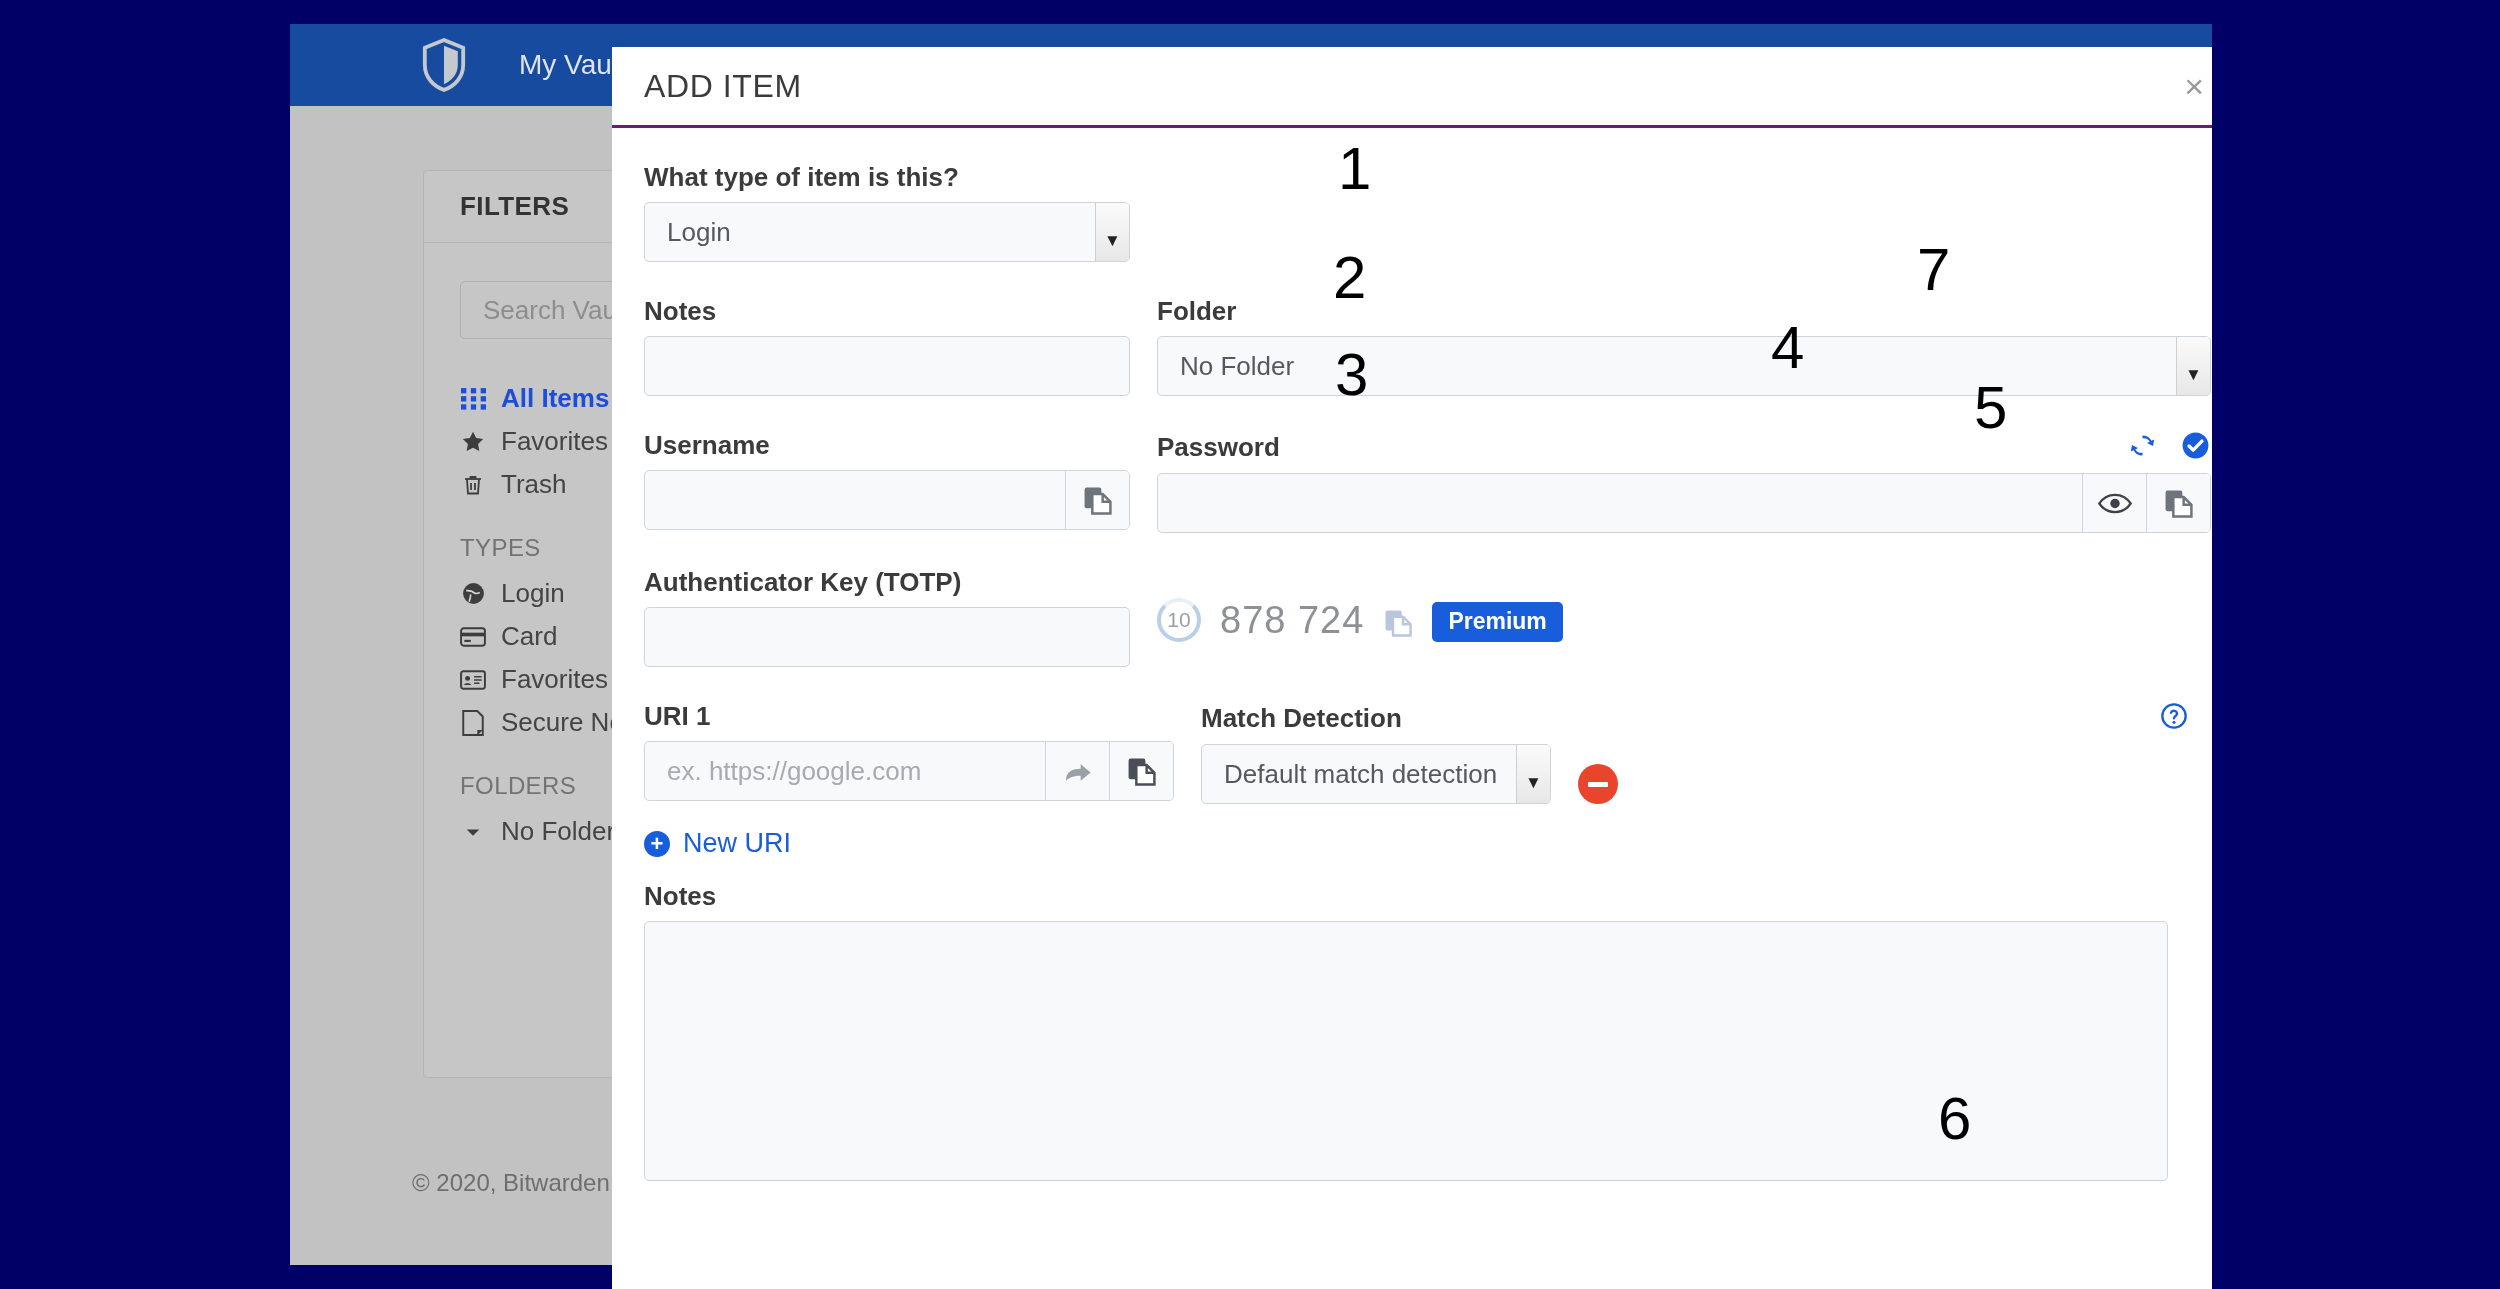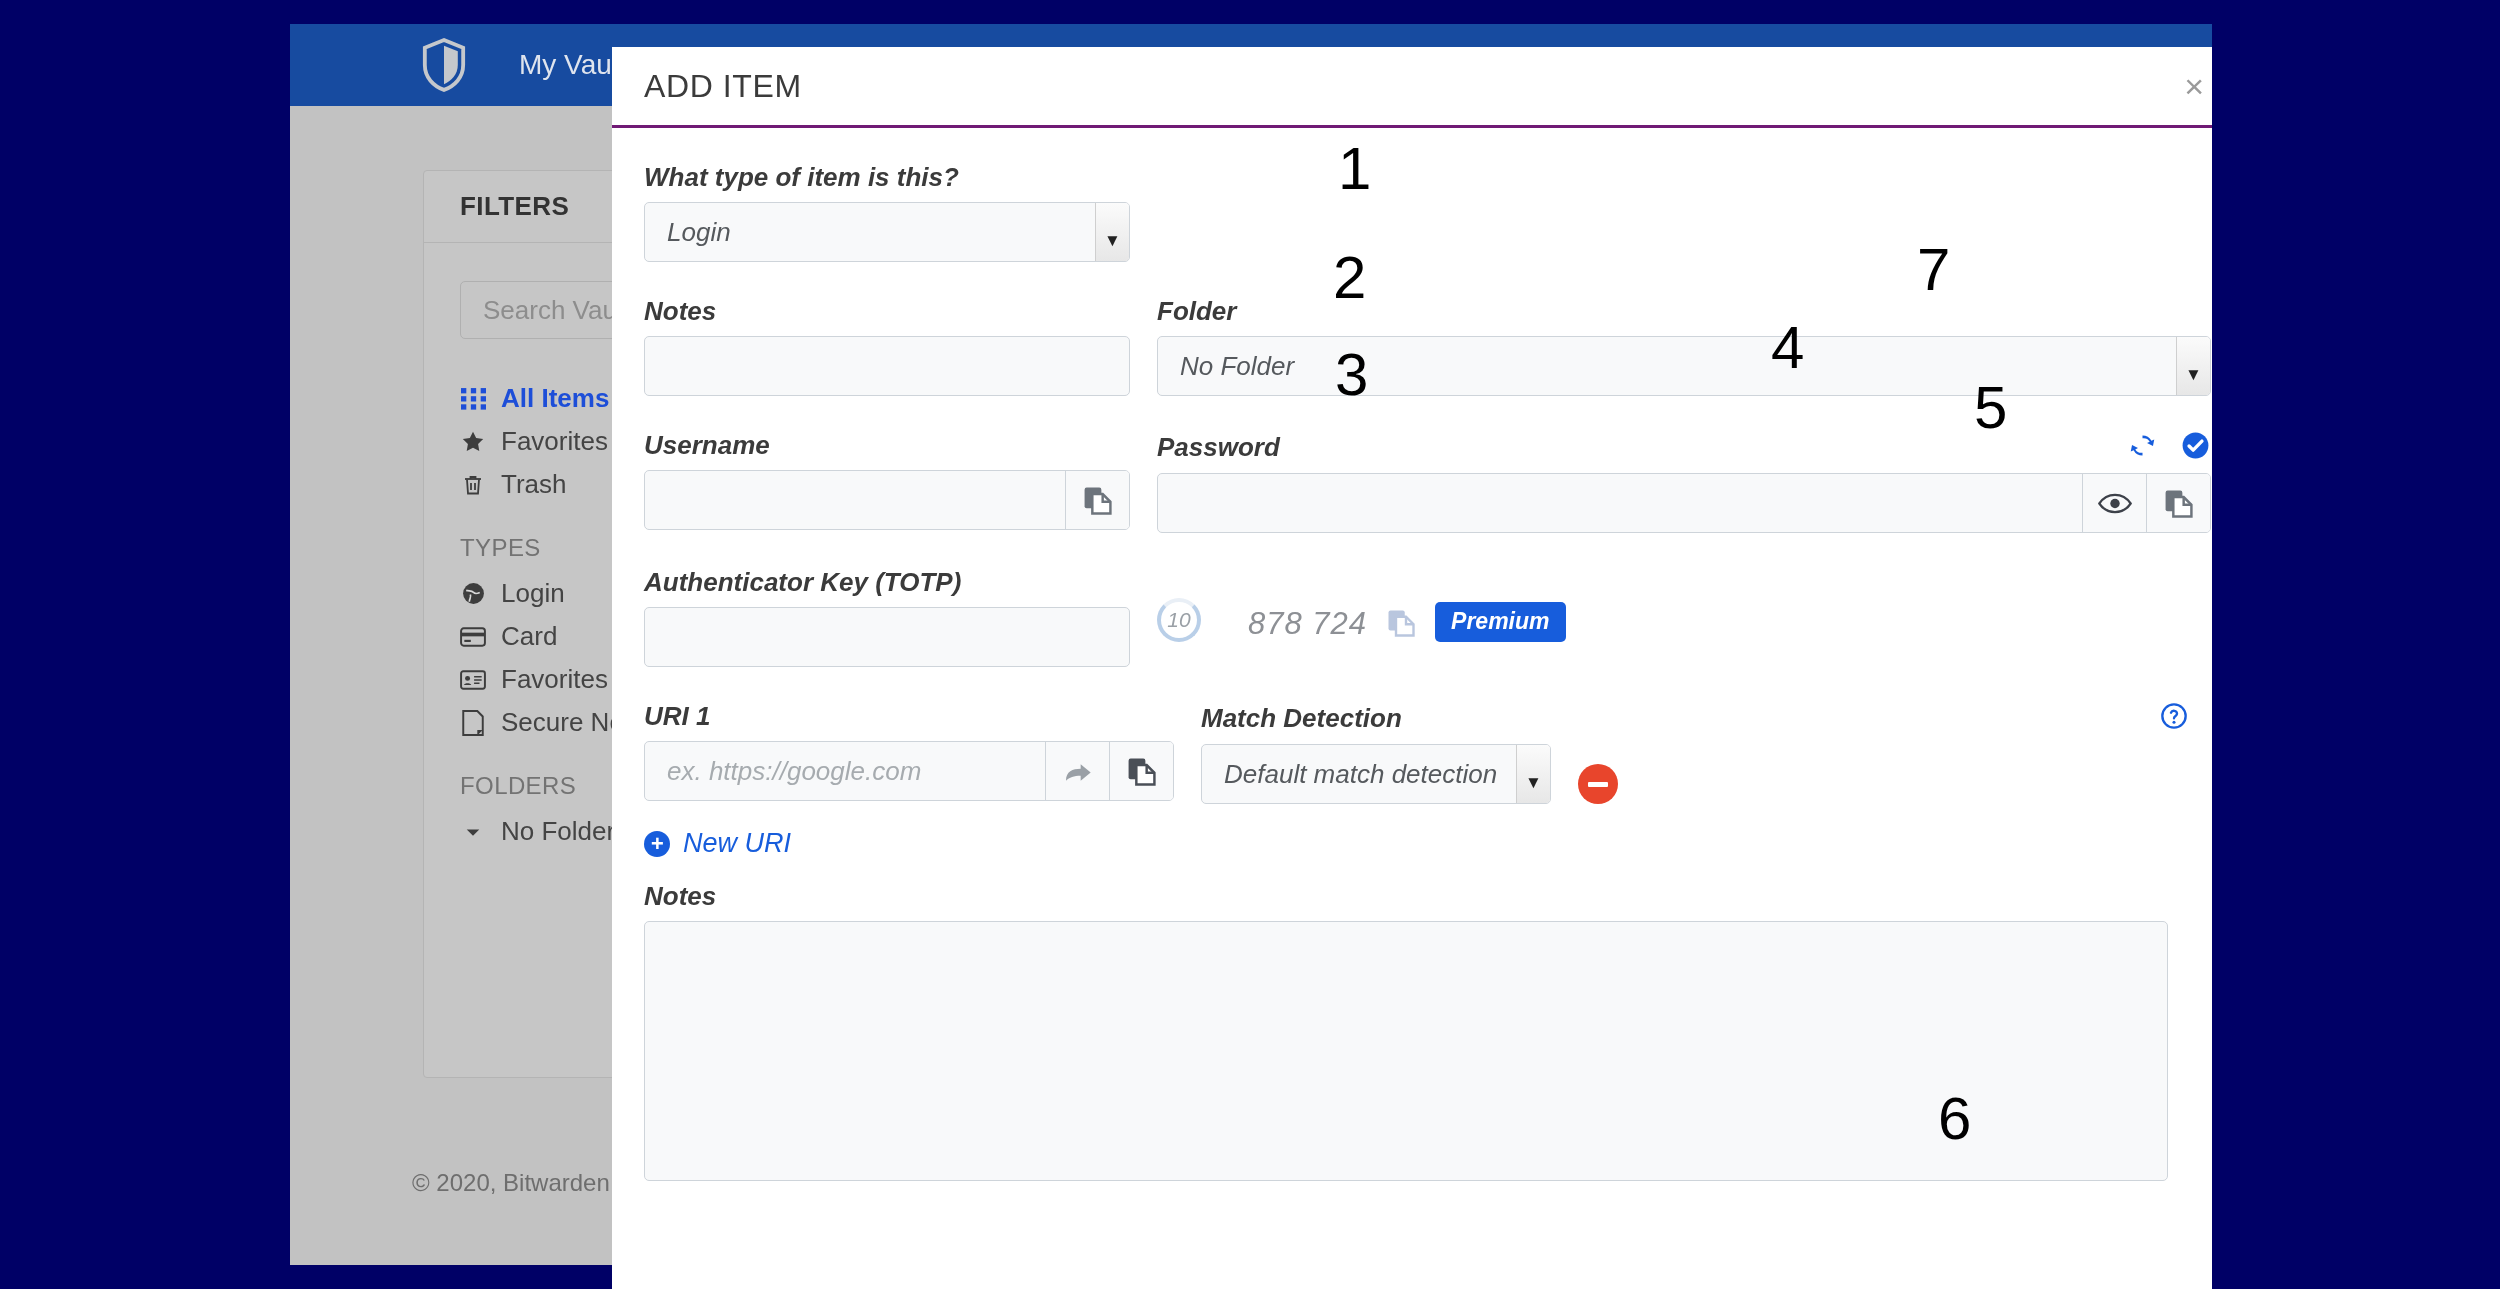--- a/index.html
+++ b/index.html
@@ -117,21 +117,21 @@
   #modal-title {
     font-size: 32px;
     color: #3b3b3b;
     letter-spacing: .6px;
   }
   #modal-close {
     font-size: 34px; color: #9a9a9a;
     line-height: 1;
     margin-right: -20px;
   }
-  #modal-body { padding: 34px 44px 0 32px; font-style: italic; }
+  #modal-body { padding: 34px 44px 0 32px; }
 
   .row { display: flex; gap: 27px; }
   .col { width: 486px; flex: 0 0 486px; }
   .col-wide { width: 1054px; flex: 0 0 1054px; }
 
   .flabel {
     font-size: 26px;
     font-weight: bold;
     color: #3b3b3b;
     margin-bottom: 9px;
@@ -185,23 +185,22 @@
   .totp-side { display: flex; align-items: flex-end; gap: 19px; padding-top: 6px; }
   .ring {
     width: 44px; height: 44px;
     border-radius: 50%;
     border: 4px solid #b9cfe8;
     border-top-color: #e9eff6;
     display: flex; align-items: center; justify-content: center;
     font-size: 21px; color: #9aa0a6;
   }
   .totp-code {
-    font-size: 31px; color: #8d9095;
+    font-size: 38px; color: #8d9095;
     letter-spacing: 1px;
-    margin-left: 28px;
   }
   .badge {
     background: #175ddc;
     color: #fff;
     font-weight: bold;
     font-size: 23px;
     padding: 6px 16px 7px;
     border-radius: 5px;
     white-space: nowrap;
   }

